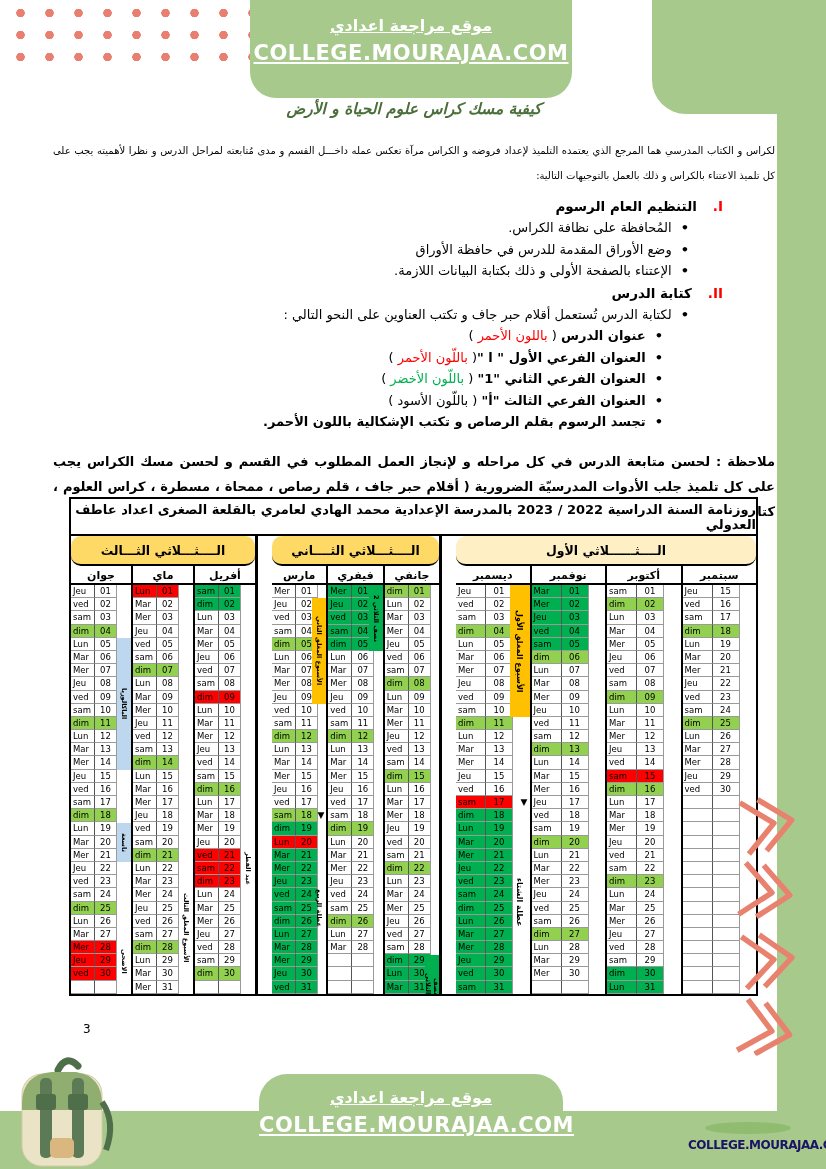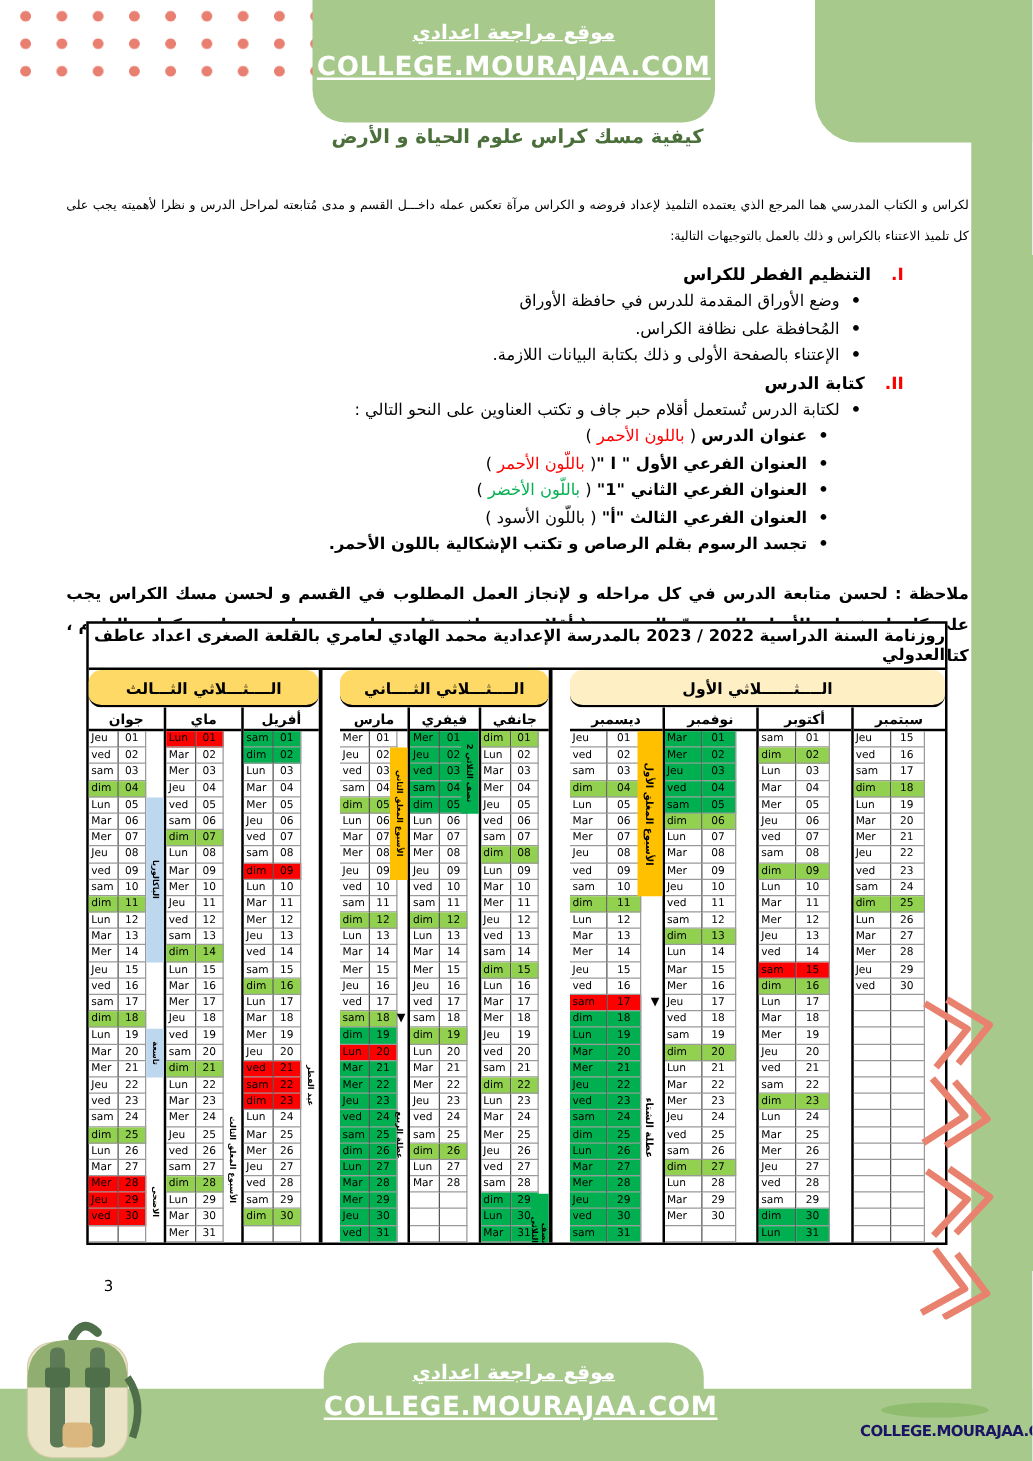--- a/index.html
+++ b/index.html
@@ -12,21 +12,21 @@
         background-size:29px 22px;}
   .header-tab{position:absolute;left:250px;top:0;width:322px;height:98px;background:#a7c98c;
         border-radius:0 0 26px 26px;text-align:center;padding-top:16px;}
   .header-right{position:absolute;left:652px;top:0;width:174px;height:114px;background:#a7c98c;
         border-radius:0 0 0 34px;}
   .right-strip{position:absolute;left:777px;top:0;width:49px;height:1169px;background:#a7c98c;}
   .site-title{color:#fff;font-weight:bold;font-size:16px;text-decoration:underline;direction:rtl;}
   .site-url{color:#fff;font-weight:bold;font-size:21px;text-decoration:underline;letter-spacing:.5px;margin-top:6px;}
   
   .content{position:absolute;left:53px;top:100px;width:722px;direction:rtl;text-align:right;}
-  .doc-title{text-align:center;font-size:15.5px;font-weight:bold;color:#4a6f3a;margin:0 0 34px 0;}
+  .doc-title{text-align:center;font-size:15.5px;font-weight:bold;font-style:italic;color:#4a6f3a;margin:0 0 20px 0;}
   .intro{font-size:10px;line-height:25px;text-align:justify;margin:0 0 10px 0;}
   .h-row{margin:3px 52px 3px 0;font-size:13.5px;font-weight:bold;}
   .numeral{color:#ff0000;margin-left:16px;}
   .b1,.b2{font-size:13px;line-height:21.5px;}
   .b1{margin-right:86px;}
   .b2{margin-right:112px;}
   .b1::before,.b2::before{content:"•";font-weight:bold;margin-left:9px;}
   .seg-b{font-weight:bold;}
   .seg-r{color:#ff0000;}
   .seg-g{color:#00b050;}
@@ -88,23 +88,23 @@
   </div>
   <div class="header-tab">
     <div class="site-title">موقع مراجعة اعدادي</div>
     <div class="site-url">COLLEGE.MOURAJAA.COM</div>
   </div>
 
   <div class="content">
     <div class="doc-title">كيفية مسك كراس علوم الحياة و الأرض</div>
     <div class="intro">لكراس و الكتاب المدرسي  هما المرجع الذي يعتمده التلميذ لإعداد فروضه و الكراس مرآة تعكس عمله داخـــل القسم و مدى مُتابعته لمراحل الدرس و نظرا لأهميته يجب على كل تلميذ الاعتناء بالكراس و ذلك بالعمل بالتوجيهات التالية:</div>
     <div id="doc-sections">
-        <div class="h-row"><span class="numeral">I.</span><span class="h-label">التنظيم الفطر للكراس</span></div>
+        <div class="h-row"><span class="numeral">I.</span><span class="h-label">التنظيم العام الرسوم</span></div>
+        <div class="b1"><span>المُحافظة على نظافة الكراس.</span></div>
         <div class="b1"><span>وضع الأوراق المقدمة للدرس في حافظة الأوراق</span></div>
-        <div class="b1"><span>المُحافظة على نظافة الكراس.</span></div>
         <div class="b1"><span>الإعتناء بالصفحة الأولى و ذلك بكتابة البيانات اللازمة.</span></div>
         <div class="h-row"><span class="numeral">II.</span><span class="h-label">كتابة الدرس</span></div>
         <div class="b1"><span>لكتابة الدرس تُستعمل أقلام حبر جاف و تكتب العناوين على النحو التالي :</span></div>
         <div class="b2"><span class="seg-b">عنوان الدرس</span><span> ( </span><span class="seg-r">باللون الأحمر</span><span> )</span></div>
         <div class="b2"><span class="seg-b">العنوان الفرعي الأول " ا "</span><span>( </span><span class="seg-r">باللّون الأحمر</span><span> )</span></div>
         <div class="b2"><span class="seg-b">العنوان الفرعي الثاني  "1"</span><span> ( </span><span class="seg-g">باللّون الأخضر</span><span> )</span></div>
         <div class="b2"><span class="seg-b">العنوان الفرعي الثالث  "أ"</span><span> ( باللّون الأسود )</span></div>
         <div class="b2"><span class="seg-b">تجسد الرسوم بقلم الرصاص و تكتب الإشكالية باللون الأحمر.</span></div>
       </div>
     <div class="note">ملاحظة : لحسن متابعة الدرس في كل مراحله و لإنجاز العمل المطلوب في القسم و لحسن مسك الكراس يجب على كل تلميذ جلب الأدوات المدرسيّة الضرورية ( أقلام حبر جاف ، قلم رصاص ، ممحاة ، مسطرة ، كراس العلوم ، كتاب العلوم ، أقلام مُلونة خشبية )</div>

